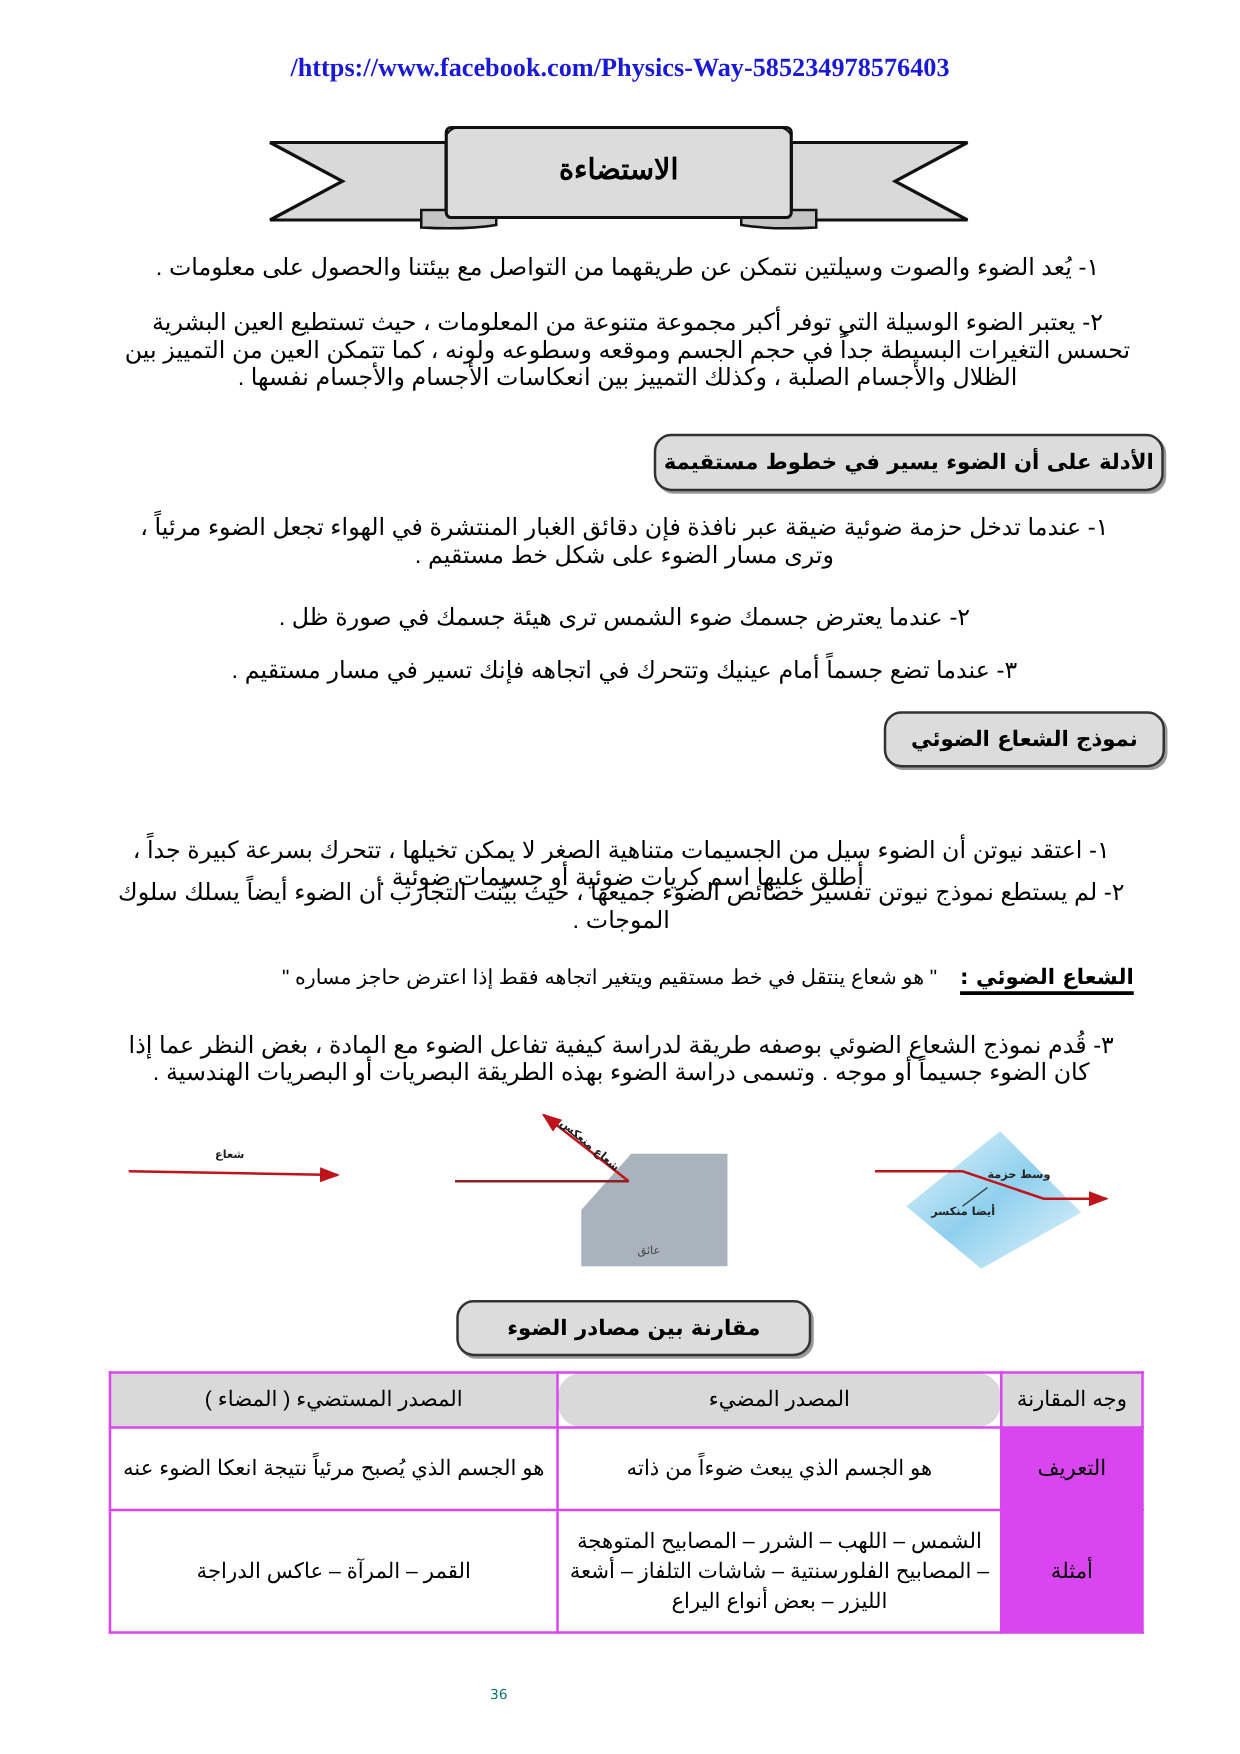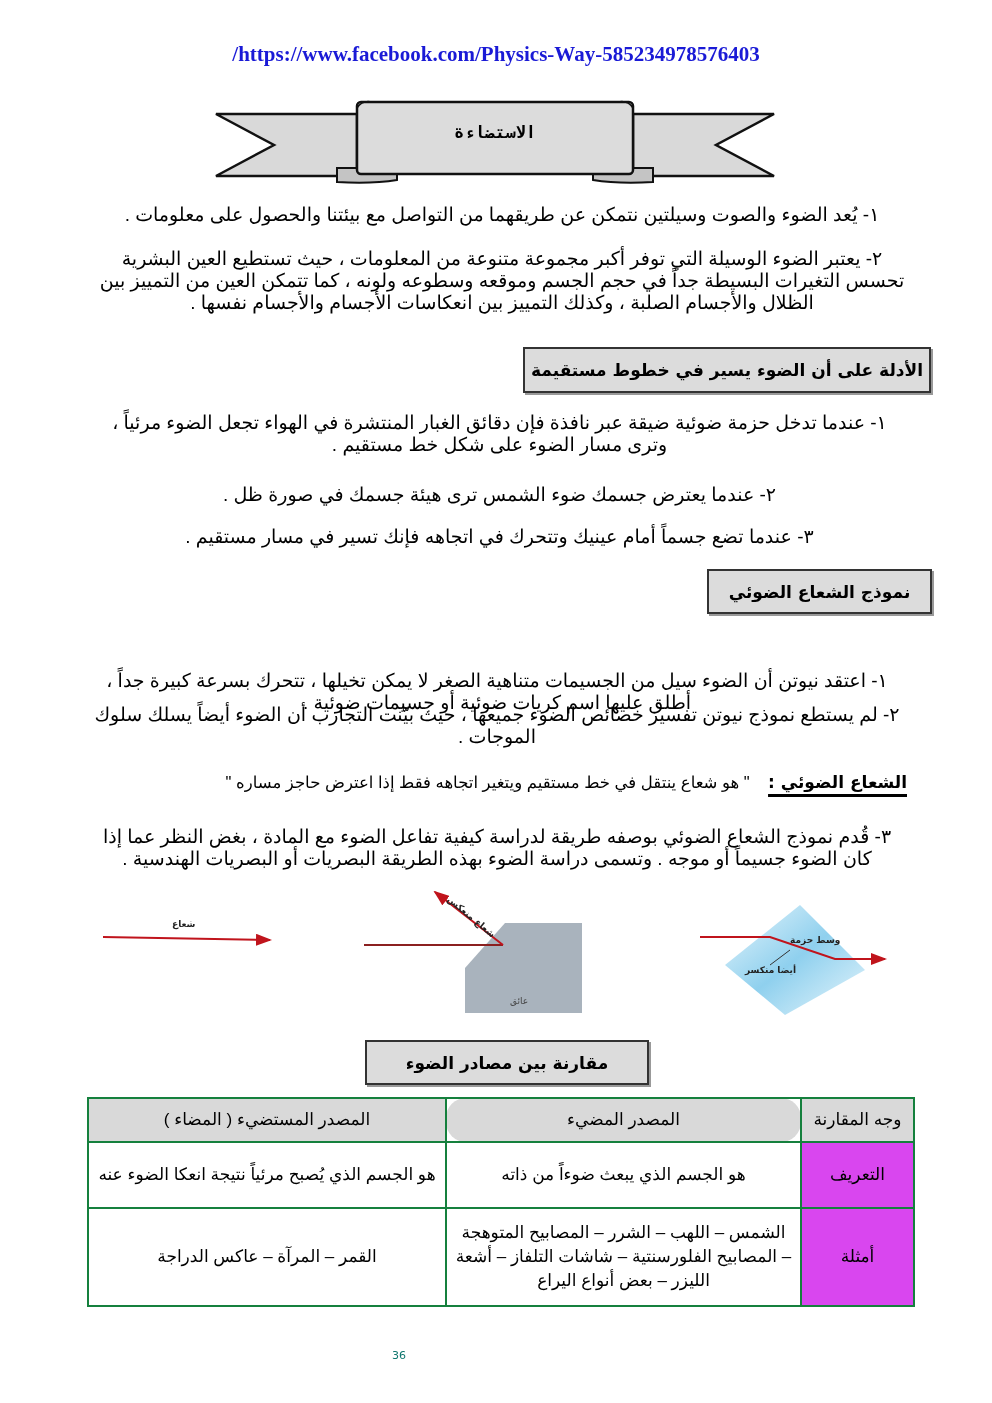--- a/index.html
+++ b/index.html
@@ -9,48 +9,48 @@
   .url {
     position: absolute; top: 42px; left: 0; width: 992px; text-align: center;
     font-family: "Liberation Serif", serif; font-weight: bold; font-size: 21px; color: #1a1ad6;
   }
 
   
   .ribbon { position: absolute; left: 212px; top: 96px; width: 566px; height: 92px; }
   .ribbon svg { position: absolute; left: 0; top: 0; }
   .ribbon-title {
     position: absolute; left: 145px; top: 26px; width: 276px; text-align: center;
-    font-family: Liberation Mono, monospace; font-weight: bold; font-size: 17px; direction: rtl;
+    font-family: Liberation Sans, sans-serif; font-weight: bold; font-size: 23px; direction: rtl;
   }
 
   .para {
     position: absolute; direction: rtl; text-align: center;
     font-family: "Liberation Sans", sans-serif; font-size: 19px; line-height: 22px;
   }
 
   .section-box {
-    position: absolute; background: #dcdcdc; border: 2px solid #333; border-radius: 0;
+    position: absolute; background: #dcdcdc; border: 2px solid #333; border-radius: 14px;
     box-shadow: 2px 2px 0 #999;
     direction: rtl; text-align: center; font-weight: bold;
     font-family: "DejaVu Sans", sans-serif; font-size: 17px;
     display: flex; align-items: center; justify-content: center;
   }
 
   .def-line { position: absolute; direction: rtl; right: 85px; top: 772px; font-family: "Liberation Sans", sans-serif; font-size: 16.5px; }
   .def-term { font-family: "DejaVu Sans", sans-serif; font-weight: bold; font-size: 17px; text-decoration: underline; text-decoration-thickness: 3px; text-underline-offset: 6px; }
 
   .figure { position: absolute; }
   .fig-label { position: absolute; font-family: "DejaVu Sans", sans-serif; font-size: 9px; font-weight: bold; color: #222; direction: rtl; }
 
   table.compare {
     position: absolute; left: 87px; top: 1097px; width: 828px; border-collapse: collapse;
     direction: rtl; font-family: "Liberation Sans", sans-serif; font-size: 17px;
   }
   table.compare td, table.compare th {
-    border: 2px solid #15803d; text-align: center; font-weight: normal; padding: 4px 8px; line-height: 24px;
+    border: 2px solid #d946ef; text-align: center; font-weight: normal; padding: 4px 8px; line-height: 24px;
   }
   table.compare th { background: #d9d9d9; height: 44px; }
   table.compare td.rowhead { background: #d946ef; width: 113px; }
   table.compare tr.def td { height: 66px; }
   table.compare tr.ex td { height: 98px; }
 
   .page-num {
     position: absolute; top: 1349px; left: 0; width: 798px; text-align: center;
     font-family: "DejaVu Sans", sans-serif; font-size: 11px; color: #0f766e;
   }

